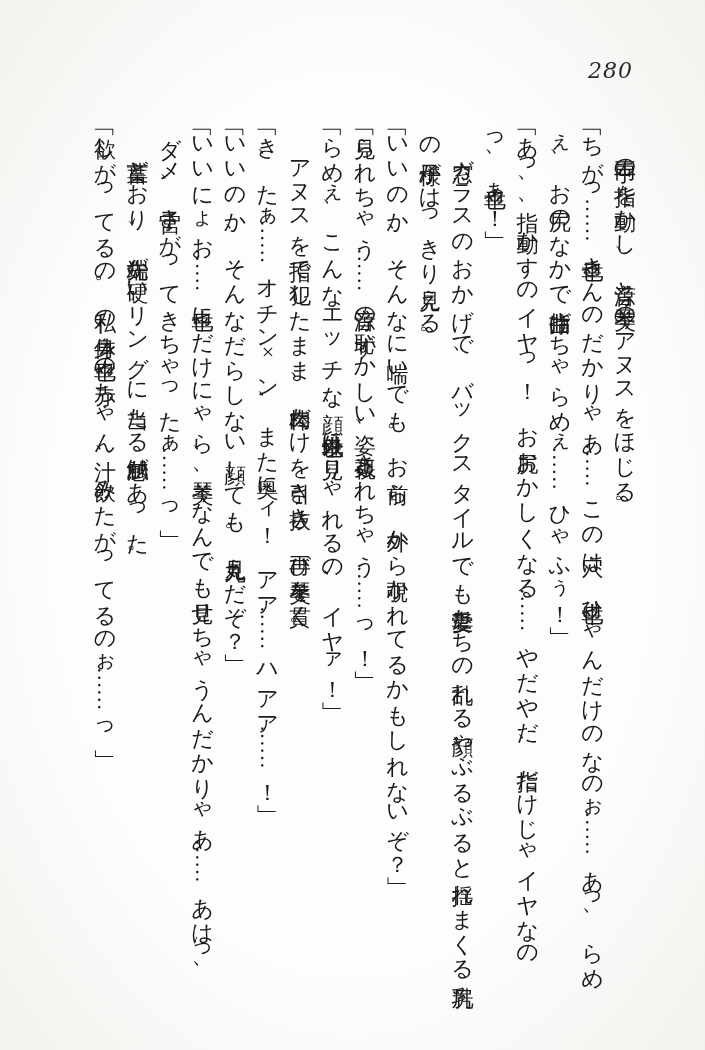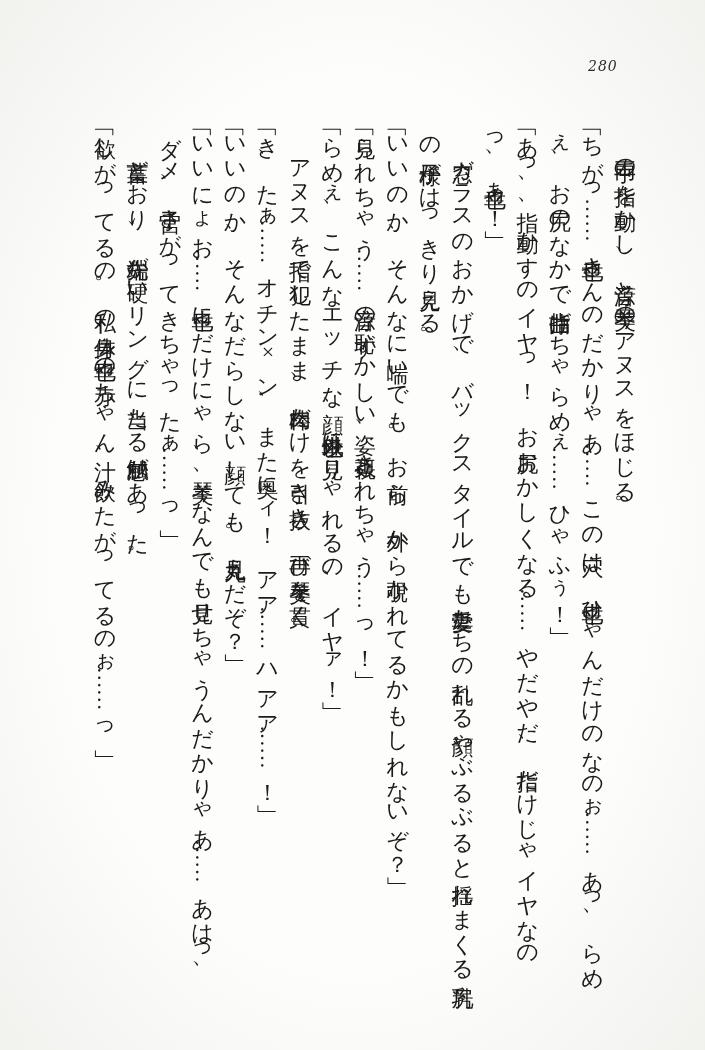--- a/index.html
+++ b/index.html
@@ -18,21 +18,21 @@
     position: absolute;
     inset: 0;
     background:
       radial-gradient(ellipse at 50% 50%, rgba(255,255,255,0.6) 60%, rgba(225,225,222,0.35) 100%),
       #fafaf7;
   }
   .page-number {
     position: absolute;
     left: 588px;
     top: 58px;
-    font-size: 14px;
+    font-size: 22px;
     font-style: italic;
     color: #2b2b2b;
     letter-spacing: 1px;
     font-family: "DejaVu Serif", "Liberation Serif", serif;
   }
   .text-block {
     position: absolute;
     top: 122px;
     right: 64px;
     height: 860px;

